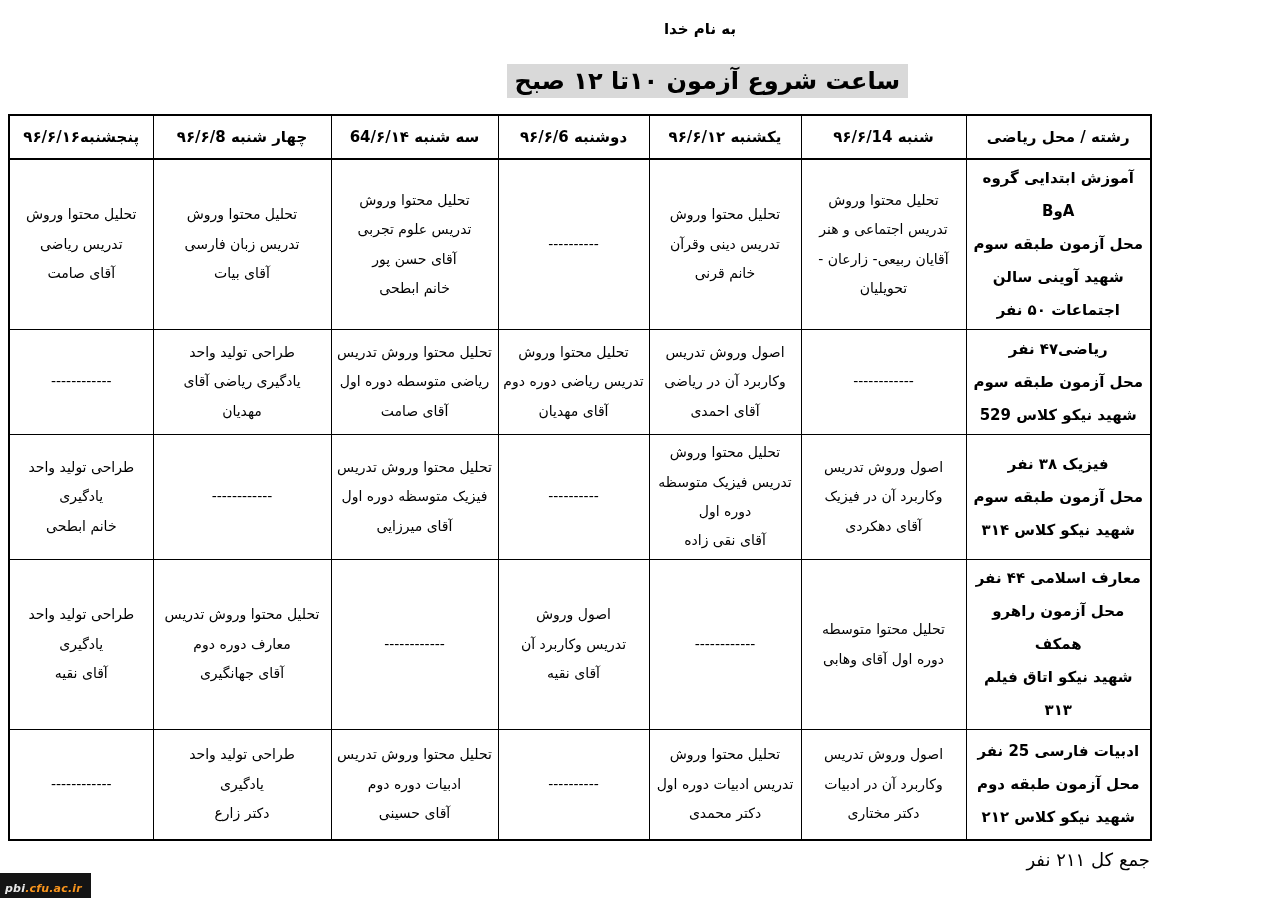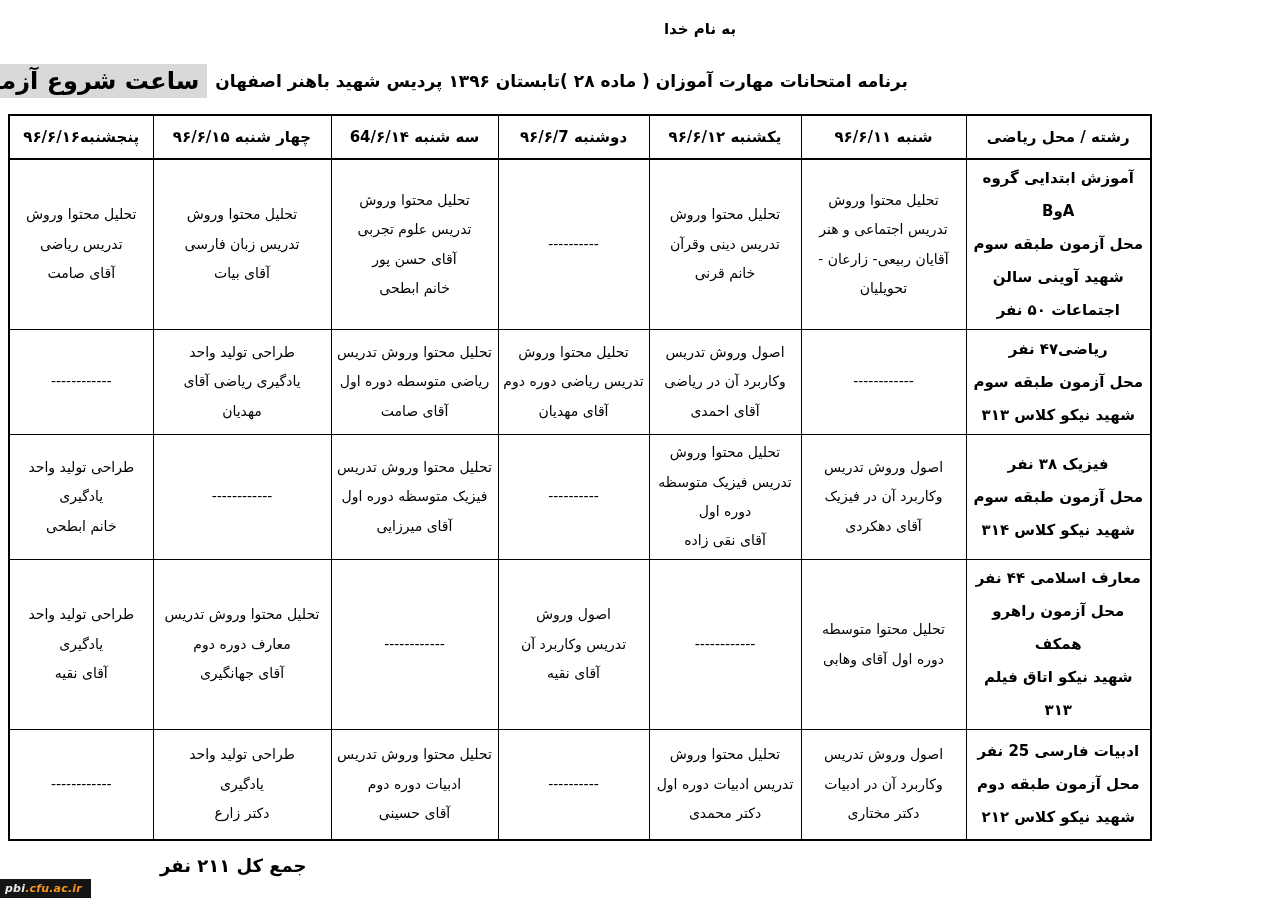--- a/index.html
+++ b/index.html
@@ -75,68 +75,67 @@
     white-space: pre-line;
   }
   tr.r1 { height: 142px; }
   tr.r2 { height: 105px; }
   tr.r3 { height: 125px; }
   tr.r4 { height: 135px; }
   tr.r5 { height: 110px; }
   .total-line {
     direction: rtl;
     width: 1142px;
-    margin: 14px 0 0 8px;
+    margin: 8px 0 0 8px;
     padding-left: 152px;
-    text-align: left;
-    font-weight: bold;
+    text-align: right;
+    font-weight: normal;
     font-size: 18px;
   }
   .watermark {
     position: absolute;
     left: 0;
     bottom: 6px;
     background: #141414;
     color: #e8e8e8;
     font-style: italic;
     font-weight: bold;
     font-size: 11px;
-    padding: 3px 9px 3px 5px;
+    padding: 9px 9px 3px 5px;
     letter-spacing: 0.2px;
   }
   .watermark .suffix { color: #f7941d; }
 </style>
 </head>
 <body>
 
 <div class="bismillah">به نام خدا</div>
 
 <div class="title-line">
-  <span class="title-text">برنامه امتحانات  مهارت آموزان  ( ماده ۲۸ )تابستان ۱۳۹۶ پردیس شهید باهنر اصفهان</span>
   <span class="title-highlight">ساعت شروع آزمون ۱۰تا ۱۲ صبح</span>
 </div>
 
 <table class="schedule">
   <colgroup>
     <col style="width:185px">
       <col style="width:165px">
       <col style="width:152px">
       <col style="width:151px">
     <col style="width:167px">
       <col style="width:178px">
       <col style="width:144px">
   </colgroup>
   <tbody>
       <tr>
     <th>رشته / محل ریاضی</th>
-    <th>شنبه ۹۶/۶/۱۱</th>
+    <th>شنبه ۹۶/۶/14</th>
     <th>یکشنبه ۹۶/۶/۱۲</th>
-    <th>دوشنبه ۹۶/۶/7</th>
+    <th>دوشنبه ۹۶/۶/6</th>
     <th>سه شنبه 64/۶/۱۴</th>
-    <th>چهار شنبه ۹۶/۶/۱۵</th>
+    <th>چهار شنبه ۹۶/۶/8</th>
     <th>پنجشنبه۹۶/۶/۱۶</th>
   </tr>
   <tr class="r1">
     <td class="field">آموزش ابتدایی گروه AوB
 محل آزمون  طبقه سوم
 شهید آوینی سالن
 اجتماعات ۵۰ نفر</td>
     <td class="cell">تحلیل محتوا وروش
 تدریس اجتماعی و هنر
 آقایان ربیعی- زارعان -
@@ -152,21 +151,21 @@
     <td class="cell">تحلیل  محتوا وروش
 تدریس زبان فارسی
 آقای بیات</td>
     <td class="cell">تحلیل محتوا وروش
 تدریس ریاضی
 آقای صامت</td>
   </tr>
   <tr class="r2">
     <td class="field">ریاضی۴۷ نفر
 محل آزمون طبقه سوم
-شهید نیکو کلاس ۳۱۳</td>
+شهید نیکو کلاس 529</td>
     <td class="cell">------------</td>
     <td class="cell">اصول وروش تدریس
 وکاربرد آن در ریاضی
 آقای احمدی</td>
     <td class="cell">تحلیل محتوا وروش
 تدریس ریاضی دوره دوم
 آقای مهدیان</td>
     <td class="cell">تحلیل محتوا وروش تدریس
 ریاضی  متوسطه دوره اول
 آقای صامت</td>

